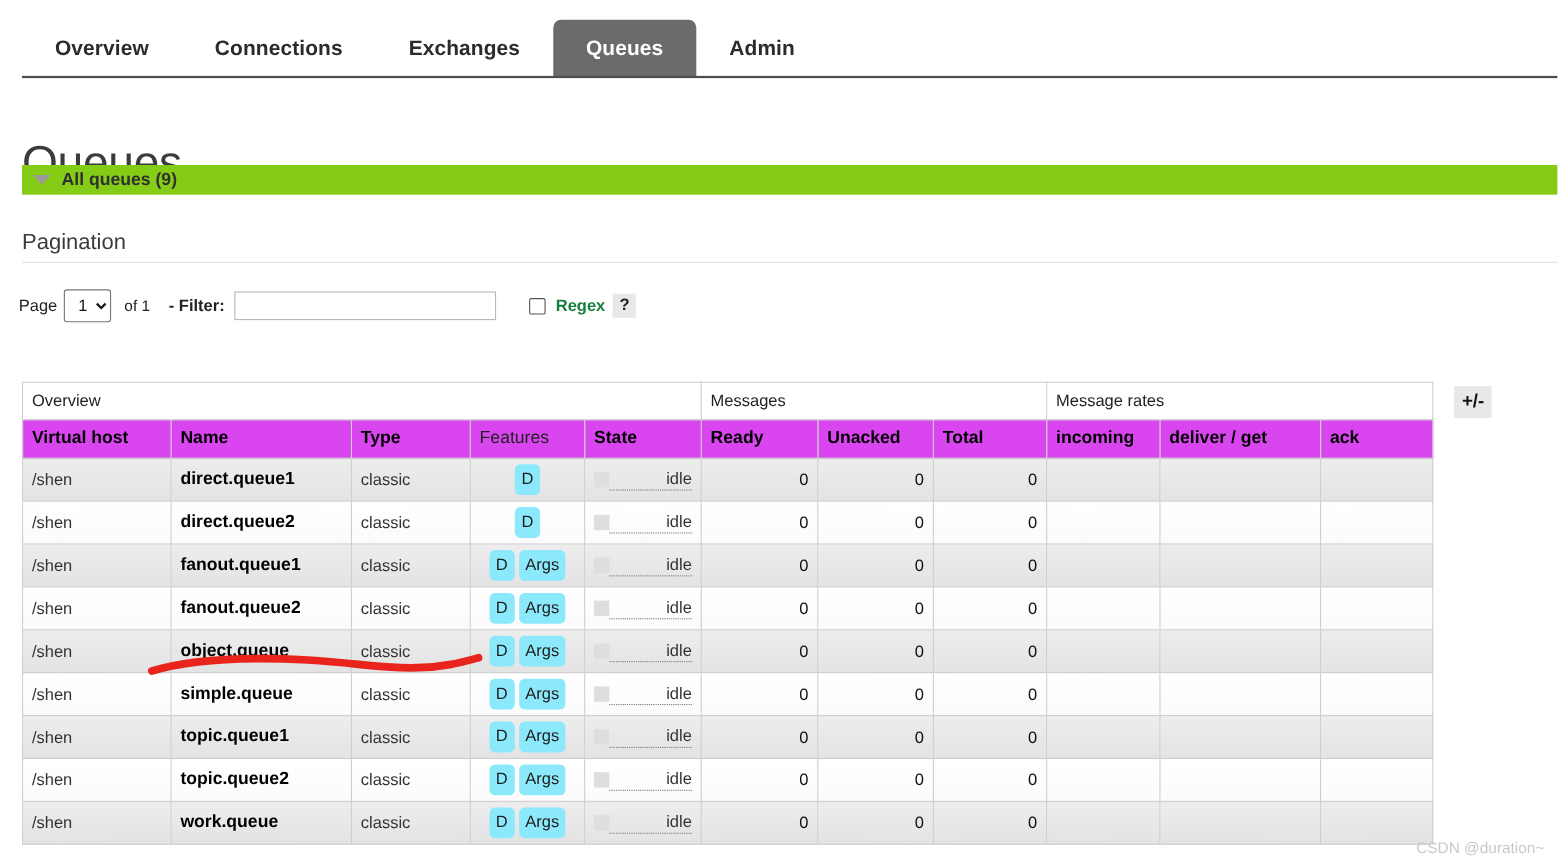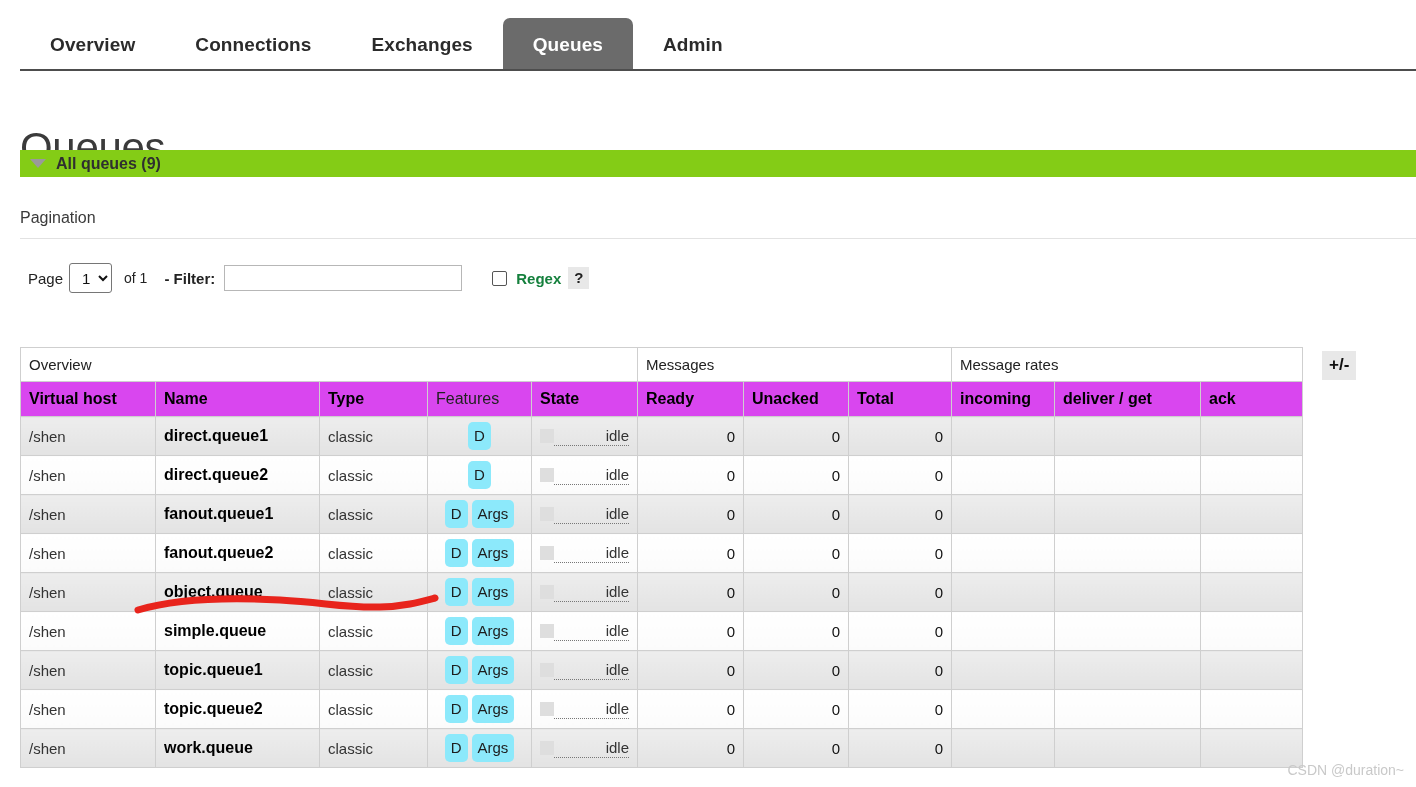--- a/index.html
+++ b/index.html
@@ -98,34 +98,34 @@
     font-size: 16px;
     font-weight: bold;
     color: #2f2f2f;
   }
 
   
   #pagination-label {
     position: absolute;
     left: 20px;
     top: 209px;
-    font-size: 16px;
+    font-size: 20px;
     color: #3a3a3a;
   }
   #pagination-rule {
     position: absolute;
     left: 20px;
     top: 238px;
     width: 1396px;
     height: 1px;
     background: #e2e2e2;
   }
   #pagination-controls {
     position: absolute;
-    left: 28px;
+    left: 17px;
     top: 262px;
     height: 32px;
     display: flex;
     align-items: center;
     font-size: 15px;
     color: #222;
   }
   #page-word { margin-right: 6px; }
   #page-select {
     font-family: "Liberation Sans", sans-serif;

